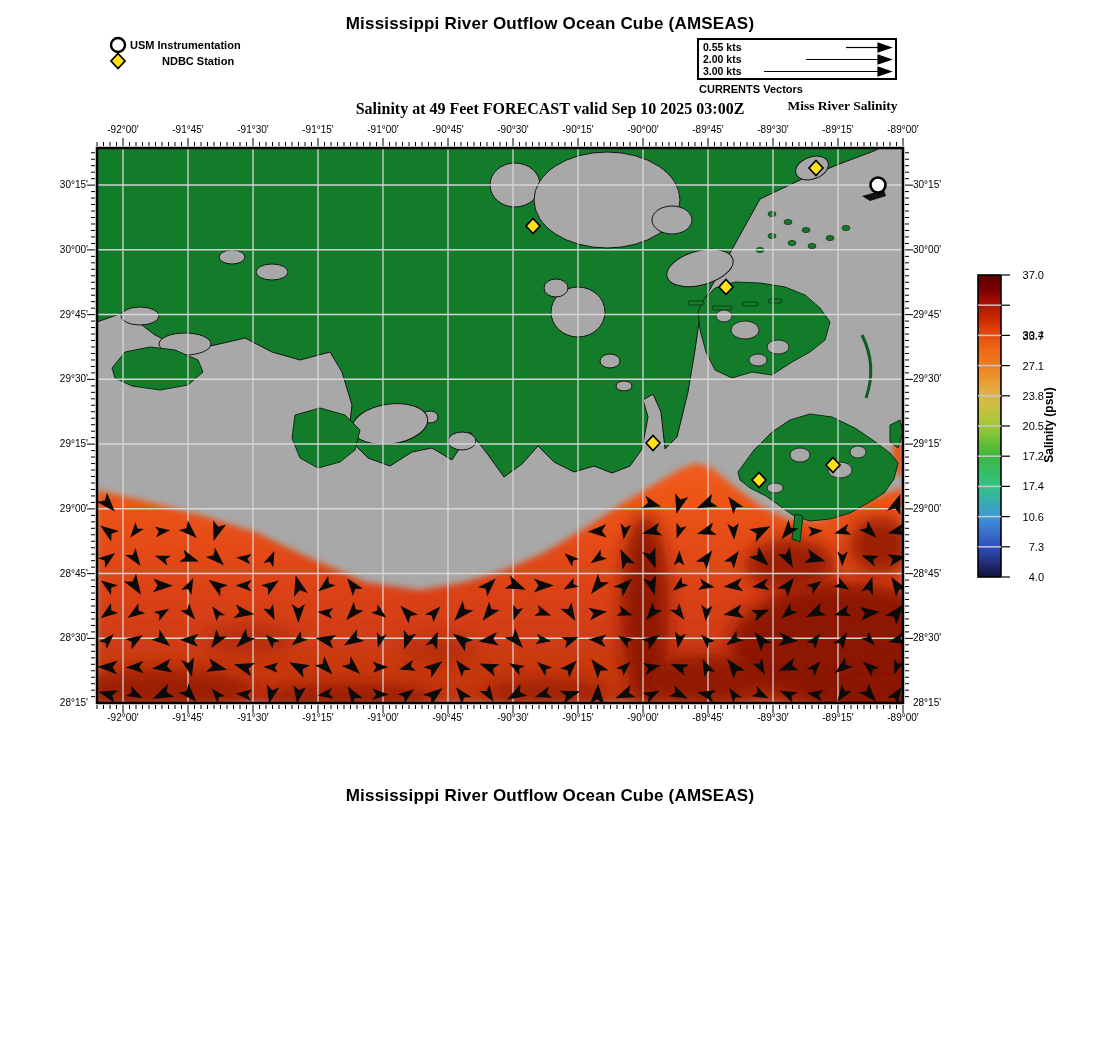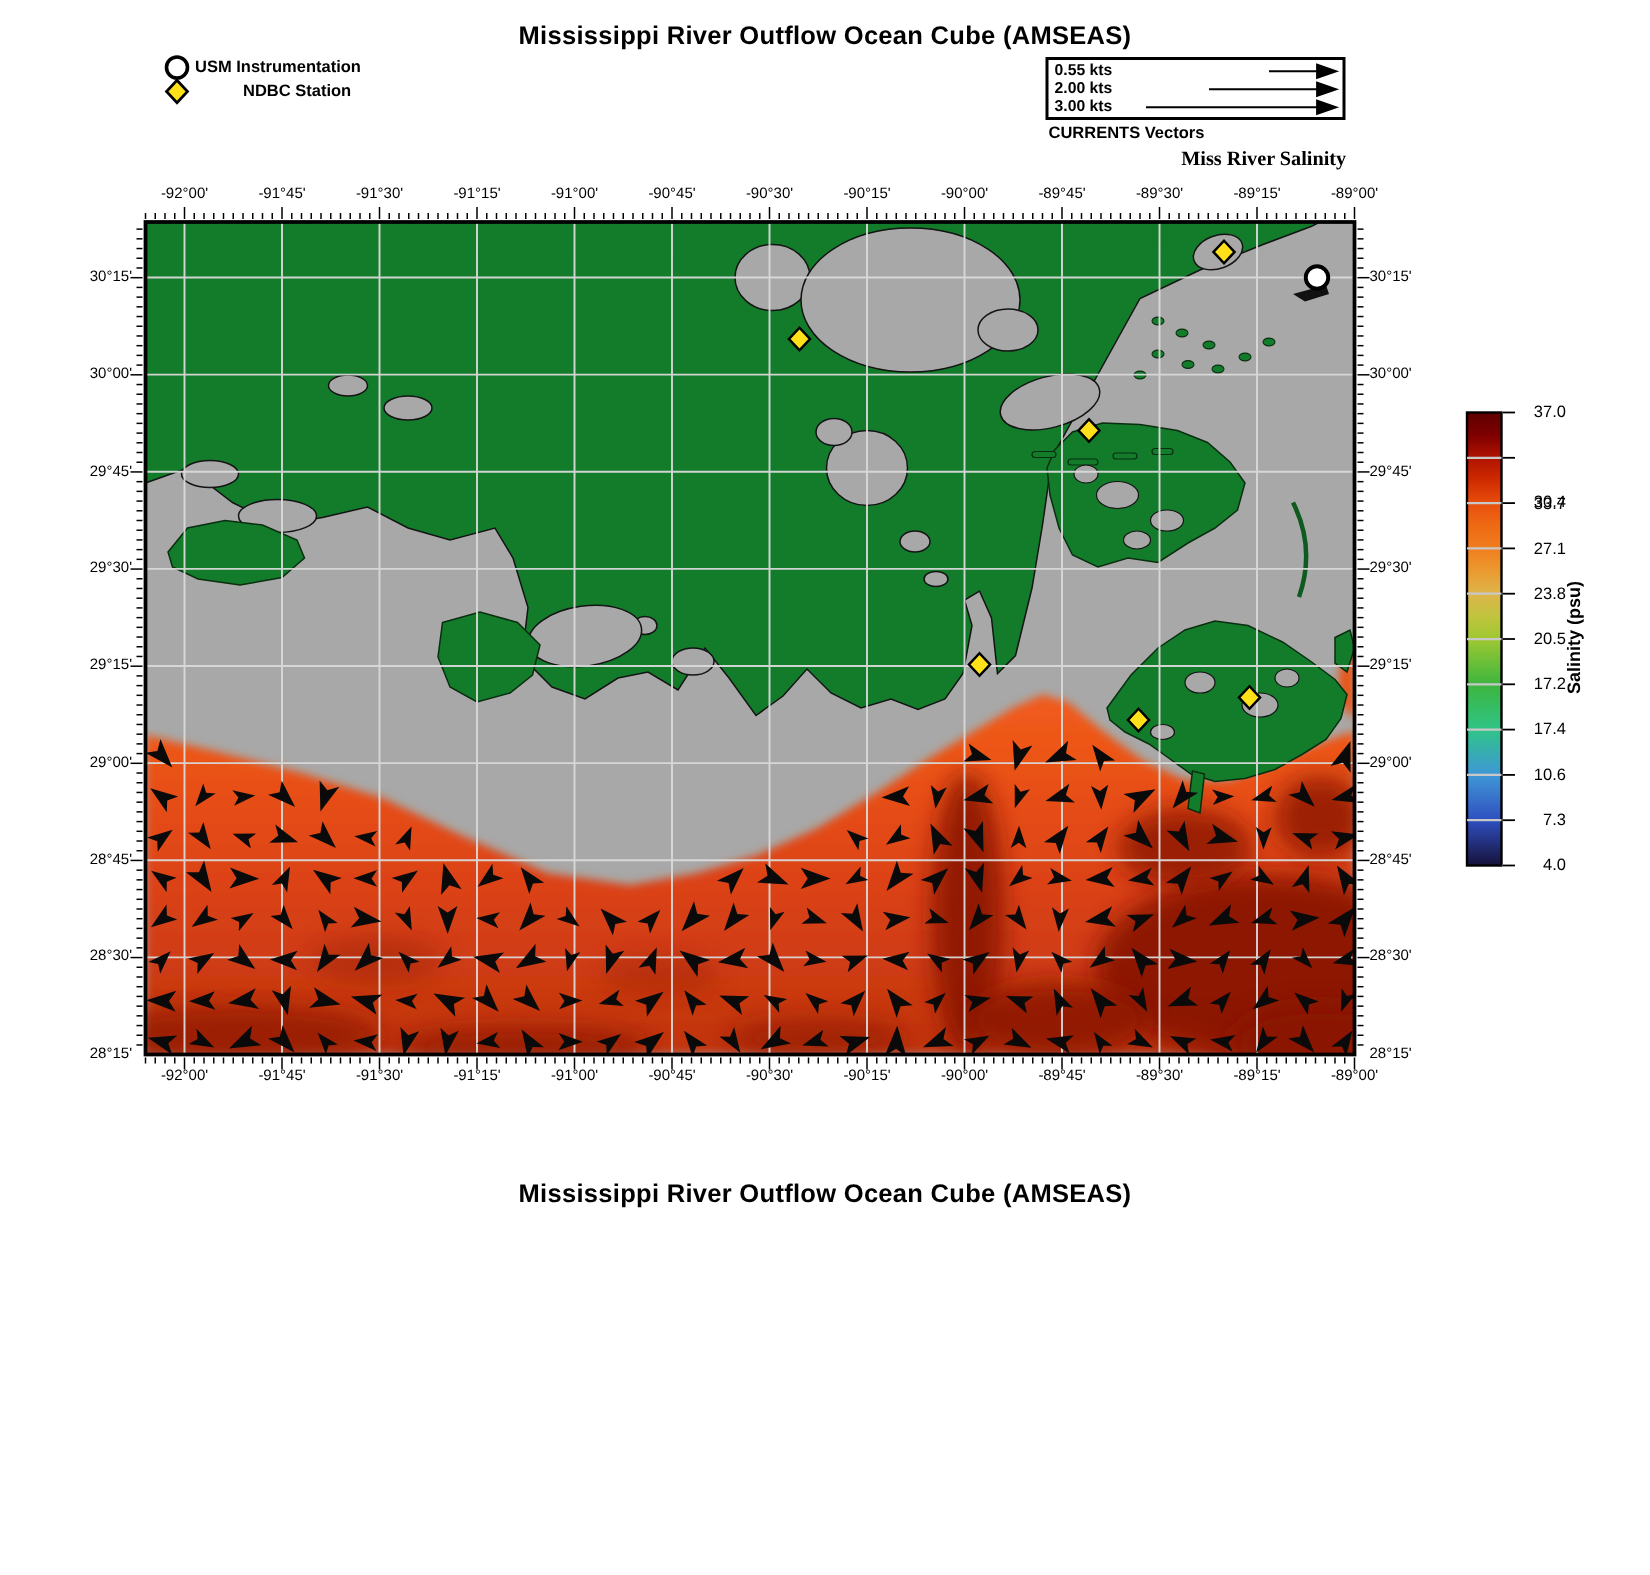--- a/index.html
+++ b/index.html
@@ -819,20 +819,21 @@
 <div class="abs legend-label" style="left:130px;top:39px;">USM Instrumentation</div>
 <div class="abs legend-label" style="left:130px;top:55px;padding-left:32px;">NDBC Station</div>
 
 <div id="vecbox" class="abs" style="left:697px;top:38px;width:200px;height:42px;"></div>
 <div class="abs vec-label" style="left:703px;top:42px;">0.55 kts</div>
 <div class="abs vec-label" style="left:703px;top:54px;">2.00 kts</div>
 <div class="abs vec-label" style="left:703px;top:66px;">3.00 kts</div>
 <div class="abs vec-caption" style="left:699px;top:83px;">CURRENTS Vectors</div>
 <div class="abs vec-annot" style="left:770px;top:98px;">Miss River Salinity</div>
 
+<div class="abs subtitle" style="top:100px;">Salinity at 49 Feet FORECAST valid Sep 10 2025 03:00Z</div>
 
 <div class="abs cb-title" style="left:1042px;top:510px;">Salinity (psu)</div>
 
 <div class="abs title" style="top:786px;">Mississippi River Outflow Ocean Cube (AMSEAS)</div>
 
 <div id="gen-labels">
       <div class="abs axis-label" style="left: 97px; top: 124px; width: 52px; text-align: center;">-92°00'</div>
       <div class="abs axis-label" style="left: 97px; top: 712px; width: 52px; text-align: center;">-92°00'</div>
       <div class="abs axis-label" style="left: 162px; top: 124px; width: 52px; text-align: center;">-91°45'</div>
       <div class="abs axis-label" style="left: 162px; top: 712px; width: 52px; text-align: center;">-91°45'</div>

